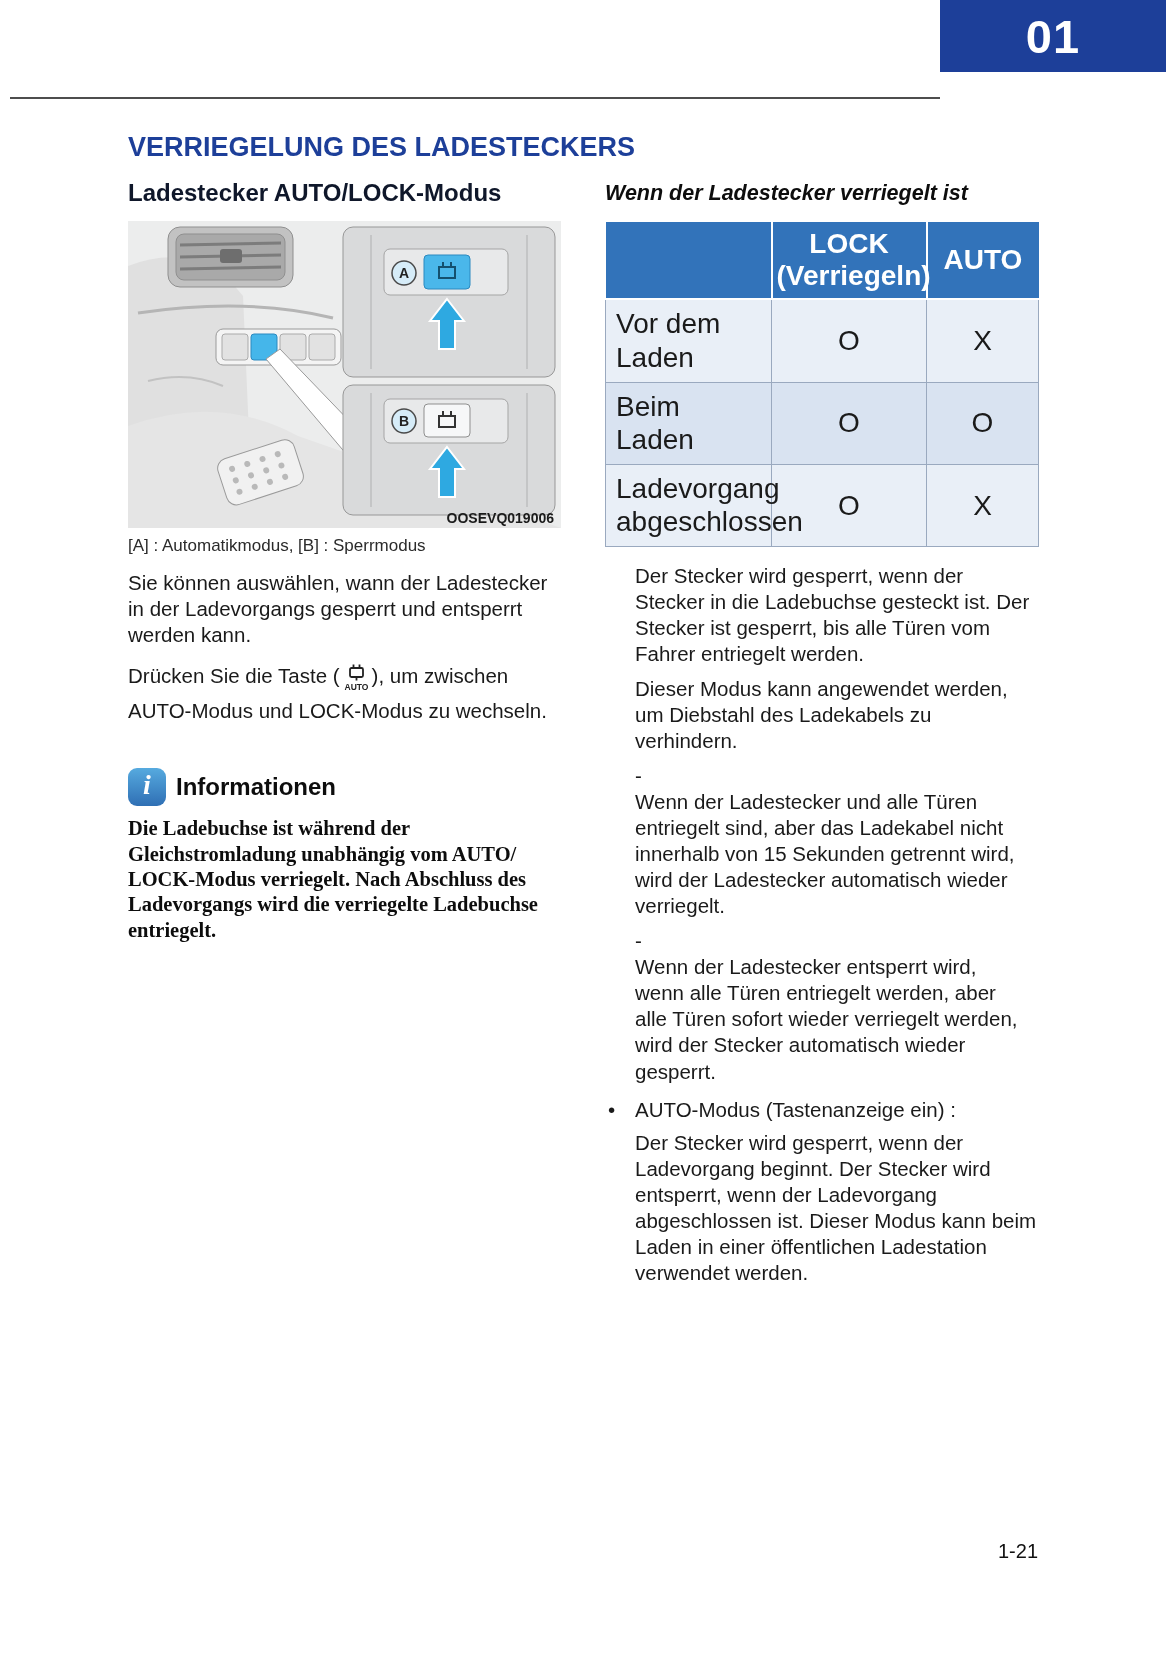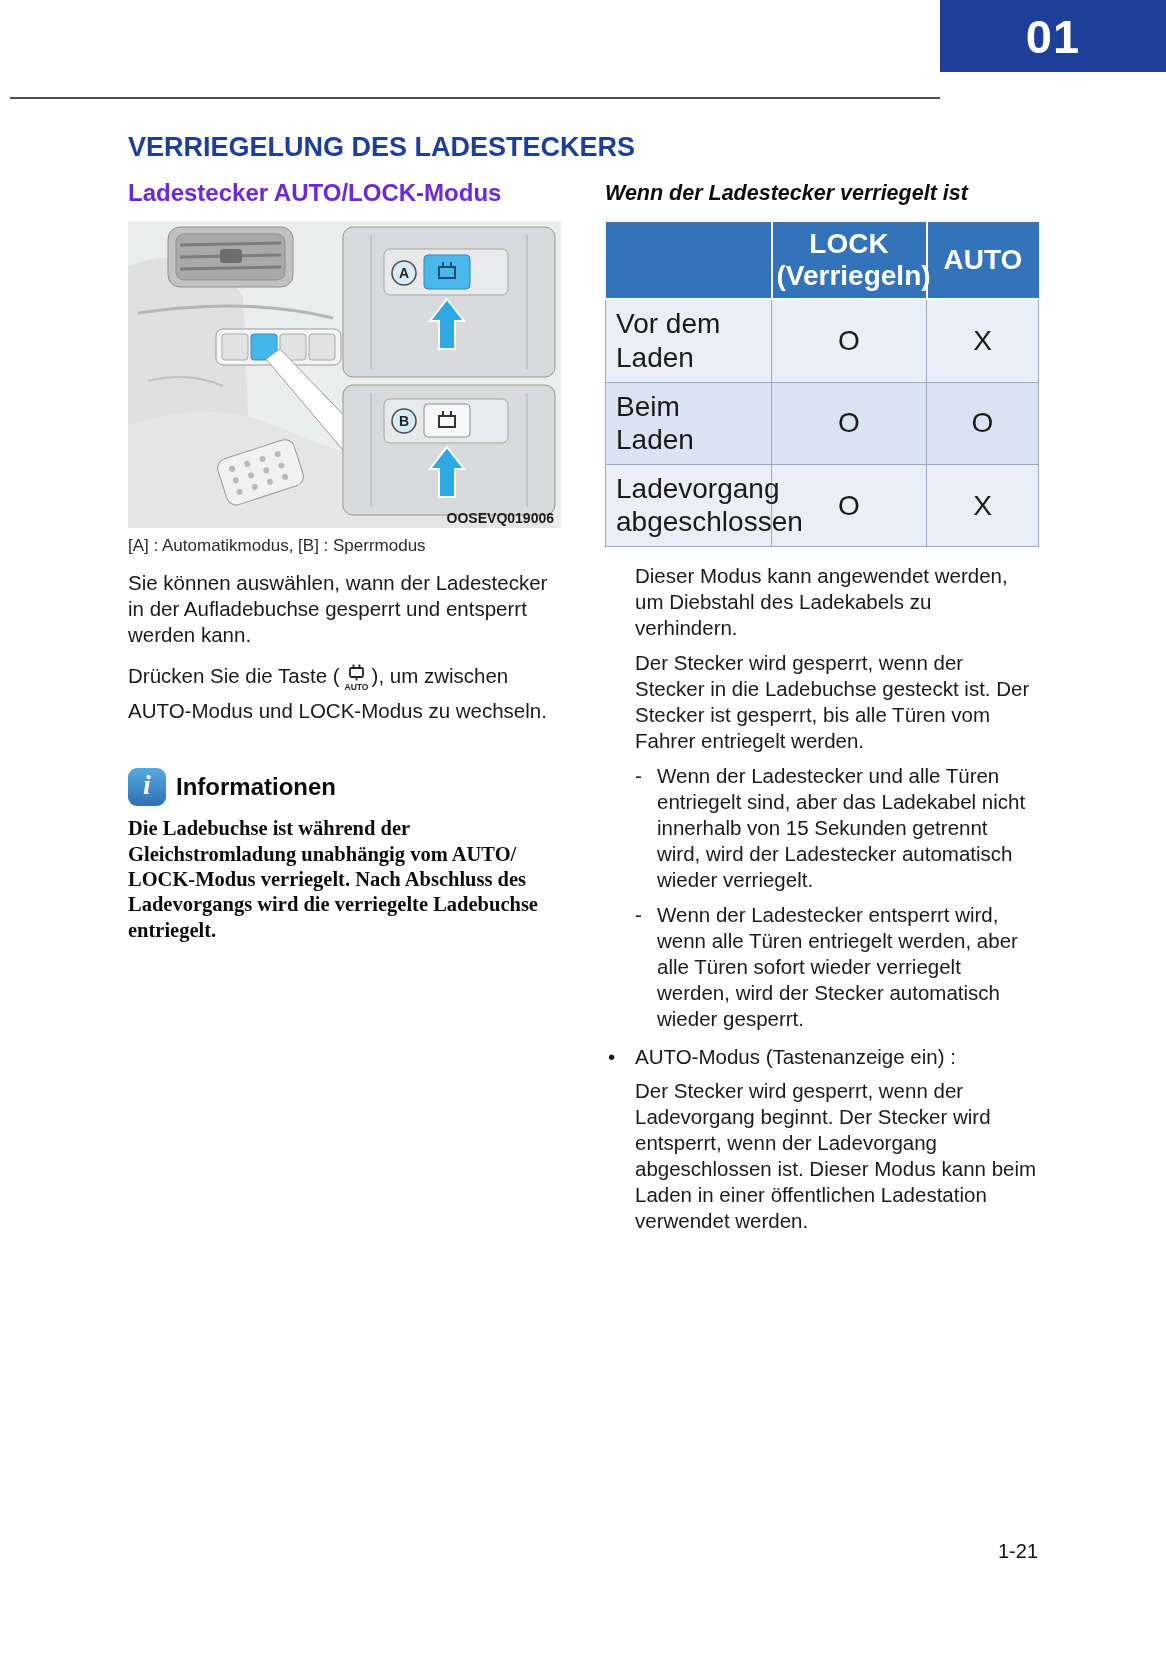--- a/index.html
+++ b/index.html
@@ -14,21 +14,21 @@
     font-size:47px; font-weight:600; letter-spacing:1px;
   }
   .top-rule { position:absolute; top:97px; left:10px; width:930px; border-top:2px solid #4d4d4d; }
 
   .content { position:absolute; top:132px; left:128px; width:910px; }
   .title { margin:0 0 16px 0; font-size:27px; font-weight:bold; color:#1d3f99; }
 
   .columns { display:flex; gap:44px; align-items:flex-start; }
   .col { width:433px; flex:0 0 433px; }
 
-  .subtitle { margin:0 0 14px 0; font-size:24px; font-weight:bold; color:#6d28d9; }
+  .subtitle { margin:0 0 14px 0; font-size:24px; font-weight:bold; color:#0f172a; }
 
   .illustration { margin:0; width:433px; height:307px; }
   .illustration svg { display:block; }
   .svg-label { font-family:"Liberation Sans", sans-serif; }
 
   .caption { margin:8px 0 14px 0; font-size:17px; color:#2b2b2b; }
   .body-text { margin:0 0 14px 0; font-size:20.5px; line-height:1.27; }
 
   .inline-btn-icon { display:inline-block; vertical-align:-9px; margin:0 1px; }
 
@@ -63,21 +63,21 @@
   .lock-table td.val { text-align:center; }
   .lock-table tbody tr:nth-child(odd) td { background:#e9eff7; }
   .lock-table tbody tr:nth-child(even) td { background:#d9e3f1; }
 
   .bullets { margin-top:16px; font-size:20.5px; line-height:1.27; }
   .bullet { margin-bottom:12px; }
   .bullet-title { display:flex; }
   .b-marker { flex:0 0 30px; }
   .b-marker::before { content:"\2022"; padding-left:3px; }
   .b-para { margin:7px 0 9px 30px; }
-  .dash { display:flex; margin:0 12px 9px 30px; }
+  .dash { display:flex; margin:0 12px 9px 30px;flex-direction:column; }
   .d-marker { flex:0 0 22px; }
   .d-marker::before { content:"-"; }
 
   .page-number { position:absolute; top:1540px; right:128px; font-size:20px; color:#111111; }
 </style>
 </head>
 <body>
 
 <div class="page">
 
@@ -165,21 +165,21 @@
               <circle cx="276" cy="200" r="12" fill="#d6ecf8" stroke="#4a4a4a" stroke-width="1.5"></circle>
               <text class="svg-label" x="276" y="205" text-anchor="middle" font-size="14" font-weight="bold" fill="#222222">B</text>
               <polygon points="319,226 336,248 327,248 327,276 311,276 311,248 302,248" fill="#2ea9e1" stroke="#ffffff" stroke-width="2"></polygon>
             </g>
             <text class="svg-label" x="426" y="302" text-anchor="end" font-size="14" font-weight="bold" fill="#1a1a1a">OOSEVQ019006</text>
           </svg>
         </figure>
 
         <div class="caption">[A] : Automatikmodus, [B] : Sperrmodus</div>
 
-        <p class="body-text">Sie können auswählen, wann der Ladestecker in der Aufladebuchse gesperrt und entsperrt werden kann.</p>
+        <p class="body-text">Sie können auswählen, wann der Ladestecker in der Ladevorgangs gesperrt und entsperrt werden kann.</p>
 
         <p class="body-text"><span>Drücken Sie die Taste (</span><span class="inline-btn-icon"><svg viewBox="0 0 30 30" width="30" height="30">
                 <rect x="9" y="6" width="13" height="9" rx="1.5" fill="none" stroke="#222222" stroke-width="1.8"></rect>
                 <line x1="12.5" y1="2.5" x2="12.5" y2="6" stroke="#222222" stroke-width="1.8"></line>
                 <line x1="18.5" y1="2.5" x2="18.5" y2="6" stroke="#222222" stroke-width="1.8"></line>
                 <line x1="15.5" y1="15" x2="15.5" y2="18.5" stroke="#222222" stroke-width="1.8"></line>
                 <text class="svg-label" x="15.5" y="28" text-anchor="middle" font-size="8.5" font-weight="bold" fill="#222222">AUTO</text>
               </svg></span><span>), um zwischen AUTO-Modus und LOCK-Modus zu wechseln.</span></p>
 
         <div class="info-head">
@@ -221,22 +221,22 @@
             <tr>
               <td class="lbl">Ladevorgang abgeschlossen</td>
               <td class="val">O</td>
               <td class="val">X</td>
             </tr>
           </tbody>
         </table>
 
         <div class="bullets">
           <div class="bullet">
+            <p class="b-para">Der Stecker wird gesperrt, wenn der Stecker in die Ladebuchse gesteckt ist. Der Stecker ist gesperrt, bis alle Türen vom Fahrer entriegelt werden.</p>
             <p class="b-para">Dieser Modus kann angewendet werden, um Diebstahl des Ladekabels zu verhindern.</p>
-            <p class="b-para">Der Stecker wird gesperrt, wenn der Stecker in die Ladebuchse gesteckt ist. Der Stecker ist gesperrt, bis alle Türen vom Fahrer entriegelt werden.</p>
             <div class="dash">
               <span class="d-marker"></span>
               <span>Wenn der Ladestecker und alle Türen entriegelt sind, aber das Ladekabel nicht innerhalb von 15 Sekunden getrennt wird, wird der Ladestecker automatisch wieder verriegelt.</span>
             </div>
             <div class="dash">
               <span class="d-marker"></span>
               <span>Wenn der Ladestecker entsperrt wird, wenn alle Türen entriegelt werden, aber alle Türen sofort wieder verriegelt werden, wird der Stecker automatisch wieder gesperrt.</span>
             </div>
           </div>
           <div class="bullet">

